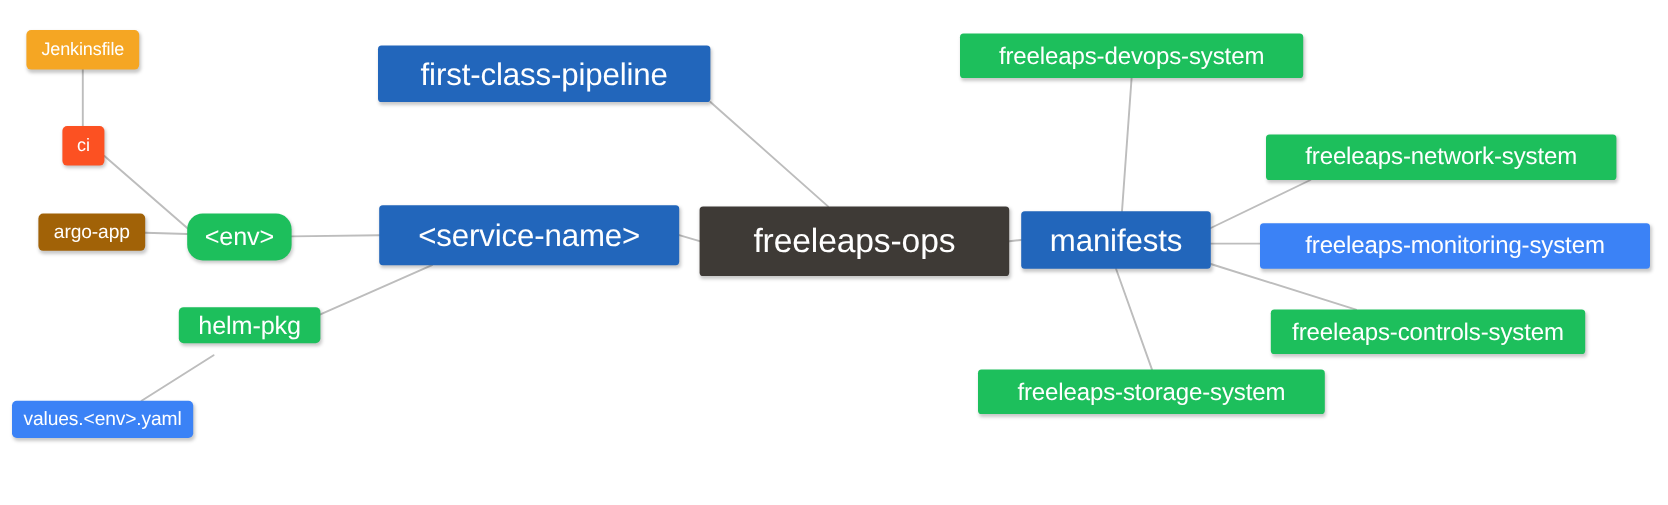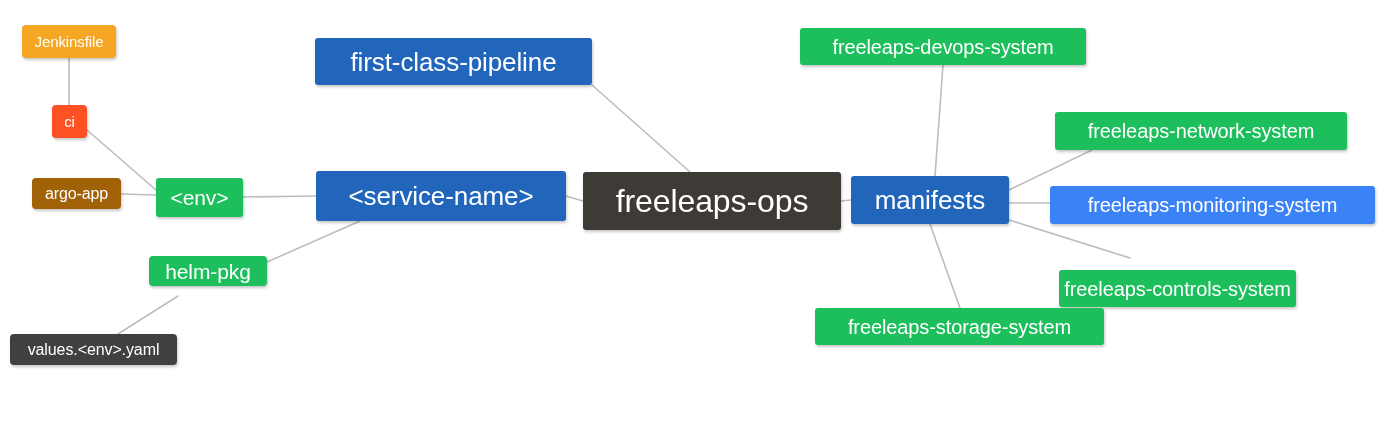--- a/index.html
+++ b/index.html
@@ -66,59 +66,59 @@
       <line x1="156" y1="195" x2="121" y2="194" class="edge" stroke="#bdbdbd"></line>
       <line x1="69" y1="105" x2="69" y2="58" class="edge" stroke="#bdbdbd"></line>
       <line x1="178" y1="296" x2="118" y2="334" class="edge" stroke="#bdbdbd"></line>
       <line x1="935" y1="176" x2="943" y2="65" class="edge" stroke="#bdbdbd"></line>
       <line x1="1009" y1="190" x2="1092" y2="150" class="edge" stroke="#bdbdbd"></line>
       <line x1="1009" y1="203" x2="1050" y2="203" class="edge" stroke="#bdbdbd"></line>
       <line x1="1009" y1="220" x2="1130" y2="258" class="edge" stroke="#bdbdbd"></line>
       <line x1="930" y1="224" x2="960" y2="308" class="edge" stroke="#bdbdbd"></line>
     </svg>
   <div id="node-layer">
-      <div class="node" style="left: 583px; top: 172px; width: 258px; height: 58px; background: rgb(62, 58, 54); font-size: 32px; border-radius: 3px;">
+      <div class="node" style="left: 583px; top: 172px; width: 258px; height: 58px; background: rgb(62, 58, 54); font-size: 28px; border-radius: 3px;">
         <span class="node-label">freeleaps-ops</span>
       </div>
       <div class="node" style="left: 316px; top: 171px; width: 250px; height: 50px; background: rgb(34, 102, 187); font-size: 26px; border-radius: 3px;">
         <span class="node-label">&lt;service-name&gt;</span>
       </div>
       <div class="node" style="left: 315px; top: 38px; width: 277px; height: 47px; background: rgb(34, 102, 187); font-size: 26px; border-radius: 3px;">
         <span class="node-label">first-class-pipeline</span>
       </div>
       <div class="node" style="left: 851px; top: 176px; width: 158px; height: 48px; background: rgb(34, 102, 187); font-size: 26px; border-radius: 3px;">
         <span class="node-label">manifests</span>
       </div>
-      <div class="node" style="left: 156px; top: 178px; width: 87px; height: 39px; background: rgb(29, 191, 92); font-size: 21px; border-radius: 3px;">
+      <div class="node" style="left: 156px; top: 178px; width: 87px; height: 39px; background: rgb(29, 191, 92); font-size: 21px; border-radius: 13px;">
         <span class="node-label">&lt;env&gt;</span>
       </div>
       <div class="node" style="left: 149px; top: 256px; width: 118px; height: 30px; background: rgb(29, 191, 92); font-size: 21px; border-radius: 4px;">
         <span class="node-label">helm-pkg</span>
       </div>
       <div class="node" style="left: 22px; top: 25px; width: 94px; height: 33px; background: rgb(245, 166, 35); font-size: 15px; border-radius: 4px; align-items: center;">
         <span class="node-label">Jenkinsfile</span>
       </div>
       <div class="node" style="left: 52px; top: 105px; width: 35px; height: 33px; background: rgb(252, 81, 34); font-size: 15px; border-radius: 4px;">
         <span class="node-label">ci</span>
       </div>
       <div class="node" style="left: 32px; top: 178px; width: 89px; height: 31px; background: #a16207; font-size: 16px; border-radius: 4px;">
         <span class="node-label">argo-app</span>
       </div>
-      <div class="node" style="left: 10px; top: 334px; width: 167px; height: 31px; background: #404040; font-size: 16px; border-radius: 4px;">
+      <div class="node" style="left: 10px; top: 334px; width: 151px; height: 31px; background: #3b82f6; font-size: 16px; border-radius: 4px;">
         <span class="node-label">values.&lt;env&gt;.yaml</span>
       </div>
       <div class="node" style="left: 800px; top: 28px; width: 286px; height: 37px; background: rgb(29, 191, 92); font-size: 20px; border-radius: 3px;">
         <span class="node-label">freeleaps-devops-system</span>
       </div>
       <div class="node" style="left: 1055px; top: 112px; width: 292px; height: 38px; background: rgb(29, 191, 92); font-size: 20px; border-radius: 3px;">
         <span class="node-label">freeleaps-network-system</span>
       </div>
       <div class="node" style="left: 1050px; top: 186px; width: 325px; height: 38px; background: #3b82f6; font-size: 20px; border-radius: 3px;">
         <span class="node-label">freeleaps-monitoring-system</span>
       </div>
-      <div class="node" style="left: 1059px; top: 270px; width: 237px; height: 37px; background: rgb(29, 191, 92); font-size: 20px; border-radius: 3px;">
+      <div class="node" style="left: 1059px; top: 258px; width: 262px; height: 37px; background: rgb(29, 191, 92); font-size: 20px; border-radius: 3px;">
         <span class="node-label">freeleaps-controls-system</span>
       </div>
       <div class="node" style="left: 815px; top: 308px; width: 289px; height: 37px; background: rgb(29, 191, 92); font-size: 20px; border-radius: 3px;">
         <span class="node-label">freeleaps-storage-system</span>
       </div>
     </div>
 </div>
 
 </body></html>

